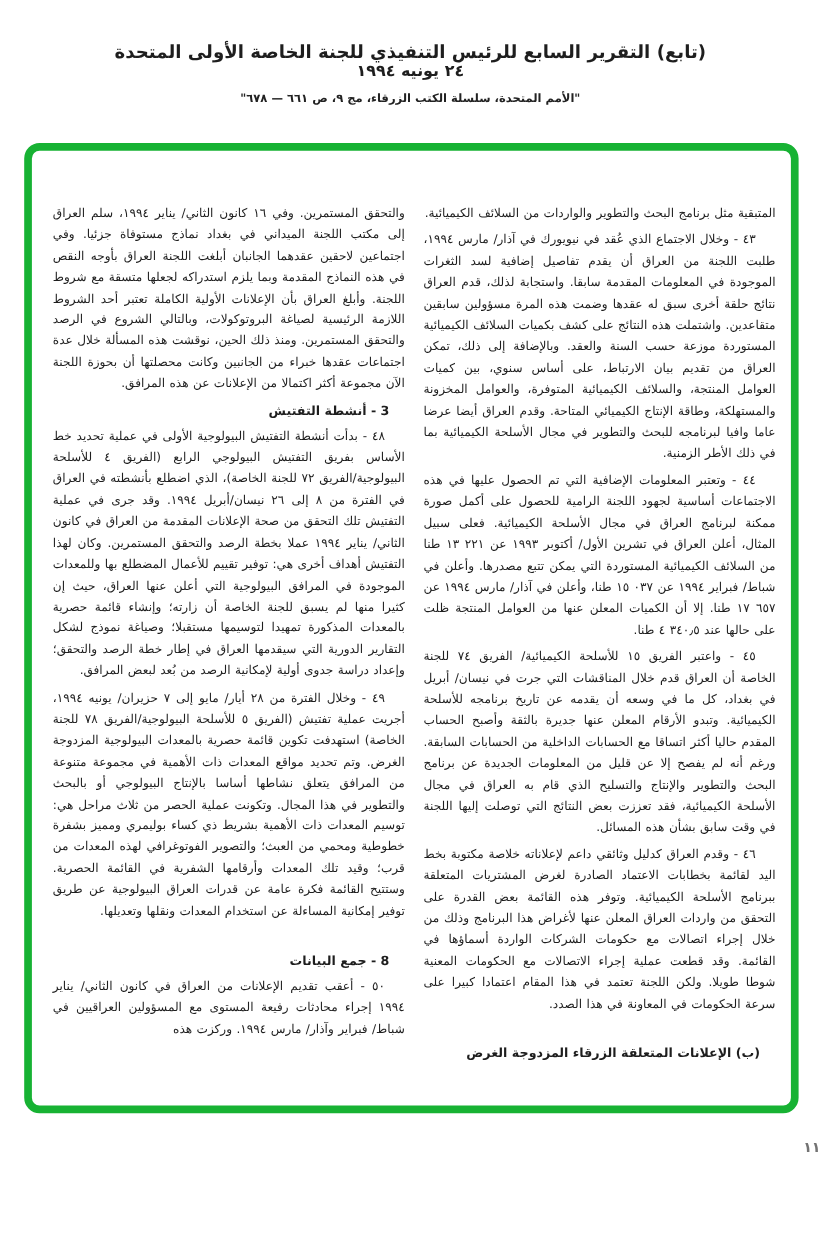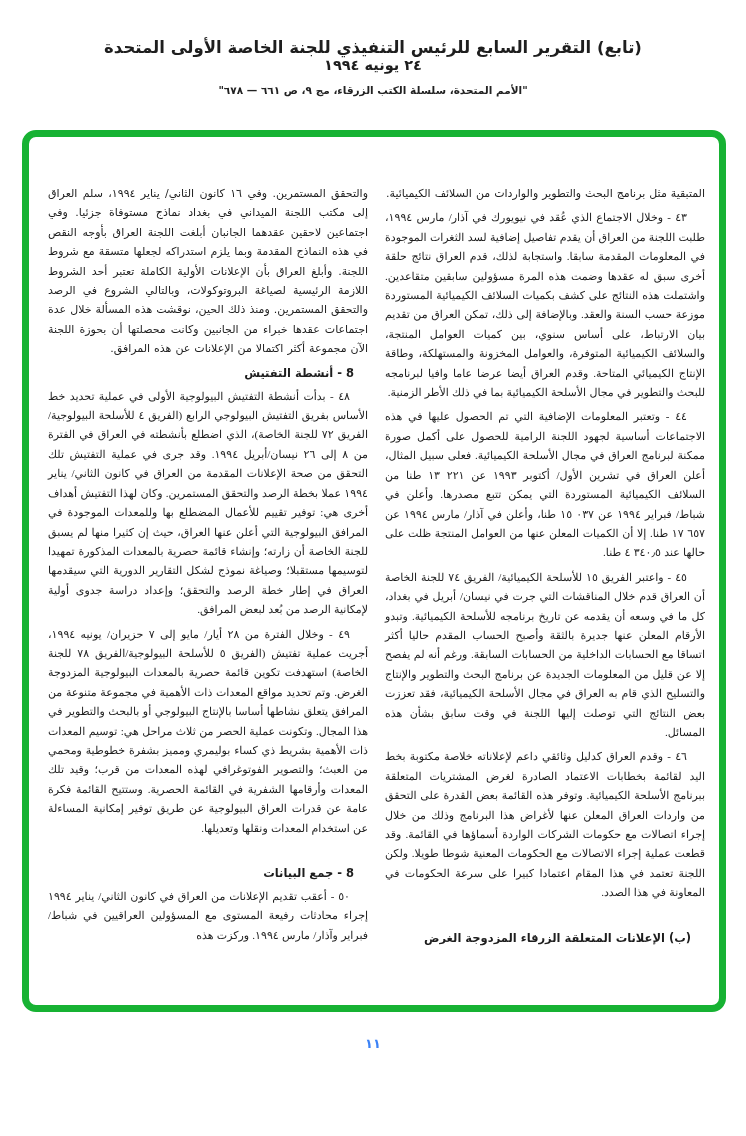--- a/index.html
+++ b/index.html
@@ -31,39 +31,38 @@
   .col  { width: 320px; flex: 0 0 320px; margin-top: 34px; }
 
   .para {
     font-size: 11px;
     line-height: 19.4px;
     text-align: justify;
     text-justify: inter-word;
     margin-bottom: 5px;
     word-spacing: 0.5px;
   }
-  .para.indent { text-indent: 18px; font-family: Liberation Serif, serif; }
+  .para.indent { text-indent: 18px; }
   .subhead {
     font-size: 11.5px;
     font-weight: bold;
     line-height: 19px;
     margin: 4px 0 4px 0;
   }
   .subhead.spaced-top { margin-top: 26px; }
   .subhead.section    { margin-top: 8px; }
   .subhead.indent     { text-indent: 14px; }
 
   .page-number {
     position: absolute;
     left: 0; right: 0;
     top: 1036px;
-    text-align: center;
     font-size: 13px;
     font-weight: bold;
-    color: #3b82f6;
+    color: #737373;
   }
 </style>
 </head>
 <body>
 
 <header class="doc-header">
   <div class="doc-title">(تابع) التقرير السابع للرئيس التنفيذي للجنة الخاصة الأولى المتحدة</div>
   <div class="doc-date">٢٤ يونيه ١٩٩٤</div>
   <div class="doc-source">"الأمم المتحدة، سلسلة الكتب الزرقاء، مج ٩، ص ٦٦١ — ٦٧٨"</div>
 </header>
@@ -75,21 +74,21 @@
       <p class="para">المتبقية مثل برنامج البحث والتطوير والواردات من السلائف الكيميائية.</p>
       <p class="para indent">٤٣ - وخلال الاجتماع الذي عُقد في نيويورك في آذار/ مارس ١٩٩٤، طلبت اللجنة من العراق أن يقدم تفاصيل إضافية لسد الثغرات الموجودة في المعلومات المقدمة سابقا. واستجابة لذلك، قدم العراق نتائج حلقة أخرى سبق له عقدها وضمت هذه المرة مسؤولين سابقين متقاعدين. واشتملت هذه النتائج على كشف بكميات السلائف الكيميائية المستوردة موزعة حسب السنة والعقد. وبالإضافة إلى ذلك، تمكن العراق من تقديم بيان الارتباط، على أساس سنوي، بين كميات العوامل المنتجة، والسلائف الكيميائية المتوفرة، والعوامل المخزونة والمستهلكة، وطاقة الإنتاج الكيميائي المتاحة. وقدم العراق أيضا عرضا عاما وافيا لبرنامجه للبحث والتطوير في مجال الأسلحة الكيميائية بما في ذلك الأطر الزمنية.</p>
       <p class="para indent">٤٤ - وتعتبر المعلومات الإضافية التي تم الحصول عليها في هذه الاجتماعات أساسية لجهود اللجنة الرامية للحصول على أكمل صورة ممكنة لبرنامج العراق في مجال الأسلحة الكيميائية. فعلى سبيل المثال، أعلن العراق في تشرين الأول/ أكتوبر ١٩٩٣ عن ٢٢١ ١٣ طنا من السلائف الكيميائية المستوردة التي يمكن تتبع مصدرها. وأعلن في شباط/ فبراير ١٩٩٤ عن ٠٣٧ ١٥ طنا، وأعلن في آذار/ مارس ١٩٩٤ عن ٦٥٧ ١٧ طنا. إلا أن الكميات المعلن عنها من العوامل المنتجة ظلت على حالها عند ٣٤٠٫٥ ٤ طنا.</p>
       <p class="para indent">٤٥ - واعتبر الفريق ١٥ للأسلحة الكيميائية/ الفريق ٧٤ للجنة الخاصة أن العراق قدم خلال المناقشات التي جرت في نيسان/ أبريل في بغداد، كل ما في وسعه أن يقدمه عن تاريخ برنامجه للأسلحة الكيميائية. وتبدو الأرقام المعلن عنها جديرة بالثقة وأصبح الحساب المقدم حاليا أكثر اتساقا مع الحسابات الداخلية من الحسابات السابقة. ورغم أنه لم يفصح إلا عن قليل من المعلومات الجديدة عن برنامج البحث والتطوير والإنتاج والتسليح الذي قام به العراق في مجال الأسلحة الكيميائية، فقد تعززت بعض النتائج التي توصلت إليها اللجنة في وقت سابق بشأن هذه المسائل.</p>
       <p class="para indent">٤٦ - وقدم العراق كدليل وثائقي داعم لإعلاناته خلاصة مكتوبة بخط اليد لقائمة بخطابات الاعتماد الصادرة لغرض المشتريات المتعلقة ببرنامج الأسلحة الكيميائية. وتوفر هذه القائمة بعض القدرة على التحقق من واردات العراق المعلن عنها لأغراض هذا البرنامج وذلك من خلال إجراء اتصالات مع حكومات الشركات الواردة أسماؤها في القائمة. وقد قطعت عملية إجراء الاتصالات مع الحكومات المعنية شوطا طويلا. ولكن اللجنة تعتمد في هذا المقام اعتمادا كبيرا على سرعة الحكومات في المعاونة في هذا الصدد.</p>
       <h3 class="subhead spaced-top indent">(ب) الإعلانات المتعلقة الزرقاء المزدوجة الغرض</h3>
     </div>
 
     <div class="col">
       <p class="para">والتحقق المستمرين. وفي ١٦ كانون الثاني/ يناير ١٩٩٤، سلم العراق إلى مكتب اللجنة الميداني في بغداد نماذج مستوفاة جزئيا. وفي اجتماعين لاحقين عقدهما الجانبان أبلغت اللجنة العراق بأوجه النقص في هذه النماذج المقدمة وبما يلزم استدراكه لجعلها متسقة مع شروط اللجنة. وأبلغ العراق بأن الإعلانات الأولية الكاملة تعتبر أحد الشروط اللازمة الرئيسية لصياغة البروتوكولات، وبالتالي الشروع في الرصد والتحقق المستمرين. ومنذ ذلك الحين، نوقشت هذه المسألة خلال عدة اجتماعات عقدها خبراء من الجانبين وكانت محصلتها أن بحوزة اللجنة الآن مجموعة أكثر اكتمالا من الإعلانات عن هذه المرافق.</p>
-      <h3 class="subhead indent">8 - أنشطة التفتيش</h3>
+      <h3 class="subhead indent">3 - أنشطة التفتيش</h3>
       <p class="para indent">٤٨ - بدأت أنشطة التفتيش البيولوجية الأولى في عملية تحديد خط الأساس بفريق التفتيش البيولوجي الرابع (الفريق ٤ للأسلحة البيولوجية/الفريق ٧٢ للجنة الخاصة)، الذي اضطلع بأنشطته في العراق في الفترة من ٨ إلى ٢٦ نيسان/أبريل ١٩٩٤. وقد جرى في عملية التفتيش تلك التحقق من صحة الإعلانات المقدمة من العراق في كانون الثاني/ يناير ١٩٩٤ عملا بخطة الرصد والتحقق المستمرين. وكان لهذا التفتيش أهداف أخرى هي: توفير تقييم للأعمال المضطلع بها وللمعدات الموجودة في المرافق البيولوجية التي أعلن عنها العراق، حيث إن كثيرا منها لم يسبق للجنة الخاصة أن زارته؛ وإنشاء قائمة حصرية بالمعدات المذكورة تمهيدا لتوسيمها مستقبلا؛ وصياغة نموذج لشكل التقارير الدورية التي سيقدمها العراق في إطار خطة الرصد والتحقق؛ وإعداد دراسة جدوى أولية لإمكانية الرصد من بُعد لبعض المرافق.</p>
       <p class="para indent">٤٩ - وخلال الفترة من ٢٨ أيار/ مايو إلى ٧ حزيران/ يونيه ١٩٩٤، أجريت عملية تفتيش (الفريق ٥ للأسلحة البيولوجية/الفريق ٧٨ للجنة الخاصة) استهدفت تكوين قائمة حصرية بالمعدات البيولوجية المزدوجة الغرض. وتم تحديد مواقع المعدات ذات الأهمية في مجموعة متنوعة من المرافق يتعلق نشاطها أساسا بالإنتاج البيولوجي أو بالبحث والتطوير في هذا المجال. وتكونت عملية الحصر من ثلاث مراحل هي: توسيم المعدات ذات الأهمية بشريط ذي كساء بوليمري ومميز بشفرة خطوطية ومحمي من العبث؛ والتصوير الفوتوغرافي لهذه المعدات من قرب؛ وقيد تلك المعدات وأرقامها الشفرية في القائمة الحصرية. وستتيح القائمة فكرة عامة عن قدرات العراق البيولوجية عن طريق توفير إمكانية المساءلة عن استخدام المعدات ونقلها وتعديلها.</p>
       <h3 class="subhead spaced-top indent">8 - جمع البيانات</h3>
       <p class="para indent">٥٠ - أعقب تقديم الإعلانات من العراق في كانون الثاني/ يناير ١٩٩٤ إجراء محادثات رفيعة المستوى مع المسؤولين العراقيين في شباط/ فبراير وآذار/ مارس ١٩٩٤. وركزت هذه</p>
     </div>
 
   </div>
 </div>
 
 <div class="page-number">١١</div>

